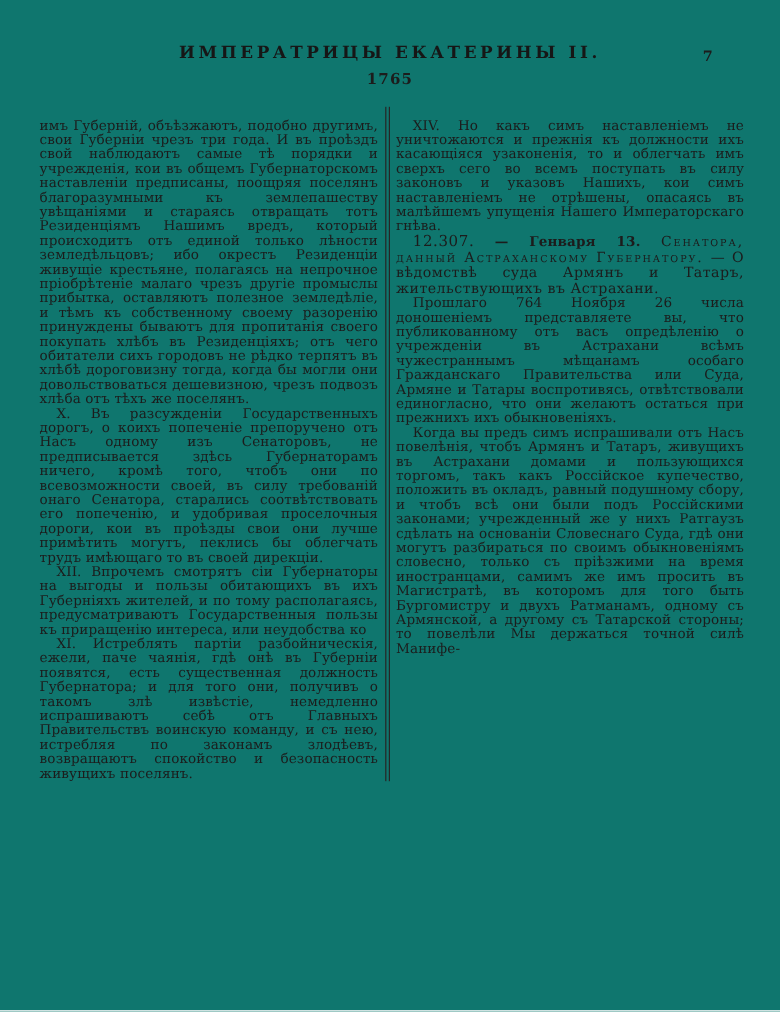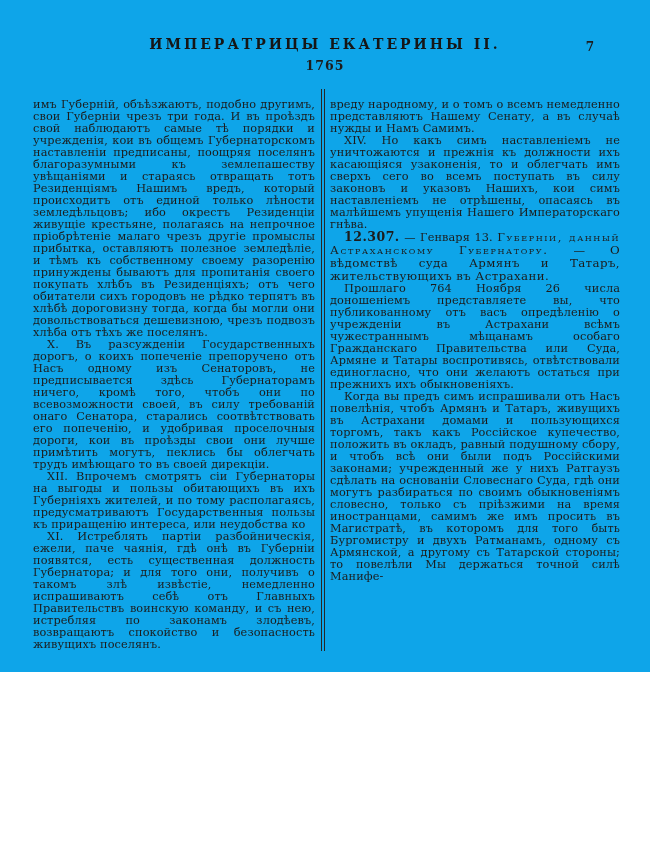--- a/index.html
+++ b/index.html
@@ -3,22 +3,22 @@
 <meta charset="utf-8">
 <style>
   html, body {
     margin: 0;
     padding: 0;
     background: #ffffff;
   }
   .sheet {
     position: relative;
     width: 650px;
-    height: 672px;
-    background: #0ea5e9;
+    height: 842px;
+    background: #0f766e;
     color: #1c1c1c;
     font-family: "DejaVu Serif", serif;
     overflow: hidden;
     box-sizing: border-box;
   }
   
   .page-header {
     position: relative;
     padding-top: 36px;
     text-align: center;
@@ -66,25 +66,25 @@
     margin: 2px 5px 0 6px;
   }
   .col p {
     margin: 0;
     text-indent: 14px;
   }
   .col p.noindent { text-indent: 0; }
   
   .act-heading { text-indent: 10px; }
   .act-number {
-    font-weight: bold;
+    font-weight: normal;
     font-size: 12.5px;
     letter-spacing: 0.5px;
   }
-  .act-date { font-size: 11.3px; }
+  .act-date { font-size: 11.3px; font-weight: bold; }
   .act-title {
     font-variant: small-caps;
     letter-spacing: 1.6px;
     font-size: 11.6px;
   }
   .act-subject {
     font-size: 11.8px;
     letter-spacing: 0.4px;
   }
 </style>
@@ -104,27 +104,26 @@
     <div class="col left">
       <p class="noindent">имъ Губерній, объѣзжаютъ, подобно другимъ, свои Губерніи чрезъ три года. И въ проѣздъ свой наблюдаютъ самые тѣ порядки и учрежденія, кои въ общемъ Губернаторскомъ наставленіи предписаны, поощряя поселянъ благоразумными къ землепашеству увѣщаніями и стараясь отвращать тотъ Резиденціямъ Нашимъ вредъ, который происходитъ отъ единой только лѣности земледѣльцовъ; ибо окрестъ Резиденціи живущіе крестьяне, полагаясь на непрочное пріобрѣтеніе малаго чрезъ другіе промыслы прибытка, оставляютъ полезное земледѣліе, и тѣмъ къ собственному своему разоренію принуждены бываютъ для пропитанія своего покупать хлѣбъ въ Резиденціяхъ; отъ чего обитатели сихъ городовъ не рѣдко терпятъ въ хлѣбѣ дороговизну тогда, когда бы могли они довольствоваться дешевизною, чрезъ подвозъ хлѣба отъ тѣхъ же поселянъ.</p>
       <p>X. Въ разсужденіи Государственныхъ дорогъ, о коихъ попеченіе препоручено отъ Насъ одному изъ Сенаторовъ, не предписывается здѣсь Губернаторамъ ничего, кромѣ того, чтобъ они по всевозможности своей, въ силу требованій онаго Сенатора, старались соотвѣтствовать его попеченію, и удобривая проселочныя дороги, кои въ проѣзды свои они лучше примѣтить могутъ, пеклись бы облегчать трудъ имѣющаго то въ своей дирекціи.</p>
       <p>XII. Впрочемъ смотрятъ сіи Губернаторы на выгоды и пользы обитающихъ въ ихъ Губерніяхъ жителей, и по тому располагаясь, предусматриваютъ Государственныя пользы къ приращенію интереса, или неудобства ко</p>
       <p>XI. Истреблять партіи разбойническія, ежели, паче чаянія, гдѣ онѣ въ Губерніи появятся, есть существенная должность Губернатора; и для того они, получивъ о такомъ злѣ извѣстіе, немедленно испрашиваютъ себѣ отъ Главныхъ Правительствъ воинскую команду, и съ нею, истребляя по законамъ злодѣевъ, возвращаютъ спокойство и безопасность живущихъ поселянъ.</p>
     </div>
 
     <div class="column-divider"></div>
 
     <div class="col right">
-      <p class="noindent">вреду народному, и о томъ о всемъ немедленно представляютъ Нашему Сенату, а въ случаѣ нужды и Намъ Самимъ.</p>
       <p>XIV. Но какъ симъ наставленіемъ не уничтожаются и прежнія къ должности ихъ касающіяся узаконенія, то и облегчать имъ сверхъ сего во всемъ поступать въ силу законовъ и указовъ Нашихъ, кои симъ наставленіемъ не отрѣшены, опасаясь въ малѣйшемъ упущенія Нашего Императорскаго гнѣва.</p>
 
       <p class="act-heading">
         <span class="act-number">12.307.</span>
         <span class="act-date">— Генваря 13.</span>
-        <span class="act-title">Губерніи, данный Астраханскому Губернатору. —</span>
+        <span class="act-title">Сенатора, данный Астраханскому Губернатору. —</span>
         <span class="act-subject">О вѣдомствѣ суда Армянъ и Татаръ, жительствующихъ въ Астрахани.</span>
       </p>
 
       <p>Прошлаго 764 Ноября 26 числа доношеніемъ представляете вы, что публикованному отъ васъ опредѣленію о учрежденіи въ Астрахани всѣмъ чужестраннымъ мѣщанамъ особаго Гражданскаго Правительства или Суда, Армяне и Татары воспротивясь, отвѣтствовали единогласно, что они желаютъ остаться при прежнихъ ихъ обыкновеніяхъ.</p>
       <p>Когда вы предъ симъ испрашивали отъ Насъ повелѣнія, чтобъ Армянъ и Татаръ, живущихъ въ Астрахани домами и пользующихся торгомъ, такъ какъ Россійское купечество, положить въ окладъ, равный подушному сбору, и чтобъ всѣ они были подъ Россійскими законами; учрежденный же у нихъ Ратгаузъ сдѣлать на основаніи Словеснаго Суда, гдѣ они могутъ разбираться по своимъ обыкновеніямъ словесно, только съ пріѣзжими на время иностранцами, самимъ же имъ просить въ Магистратѣ, въ которомъ для того быть Бургомистру и двухъ Ратманамъ, одному съ Армянской, а другому съ Татарской стороны; то повелѣли Мы держаться точной силѣ Манифе-</p>
     </div>
 
   </div>
 </div>
 

